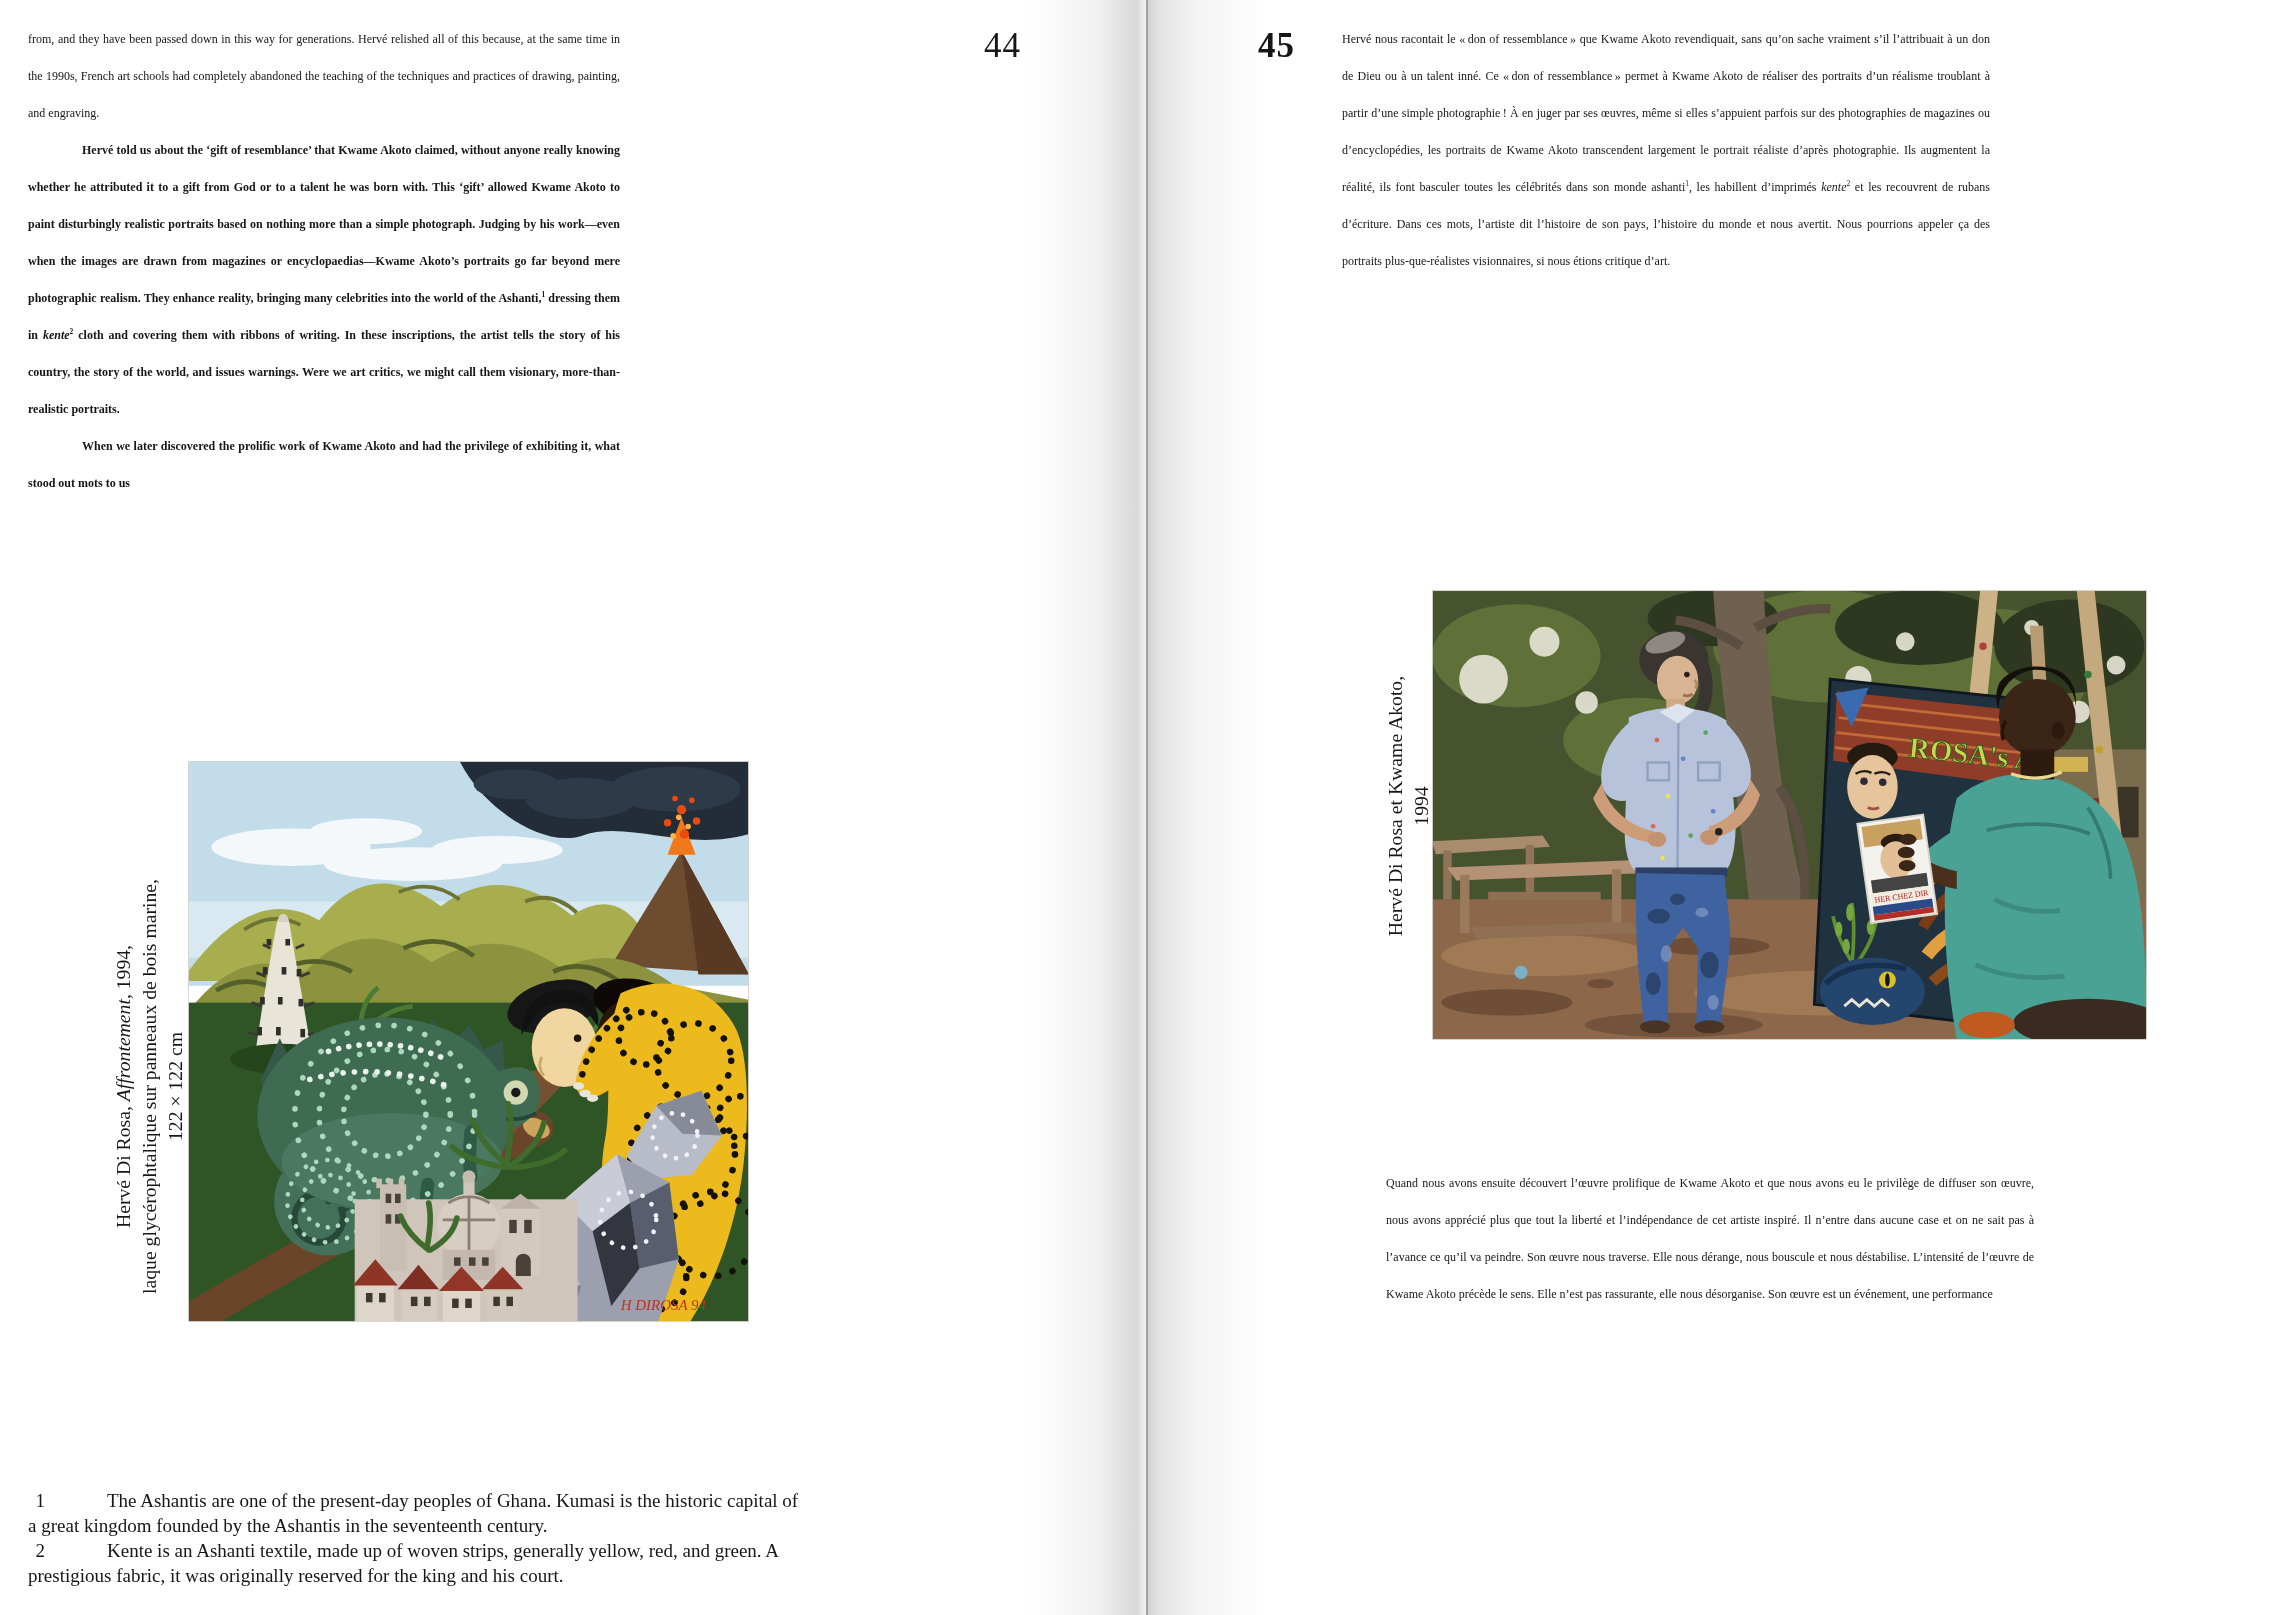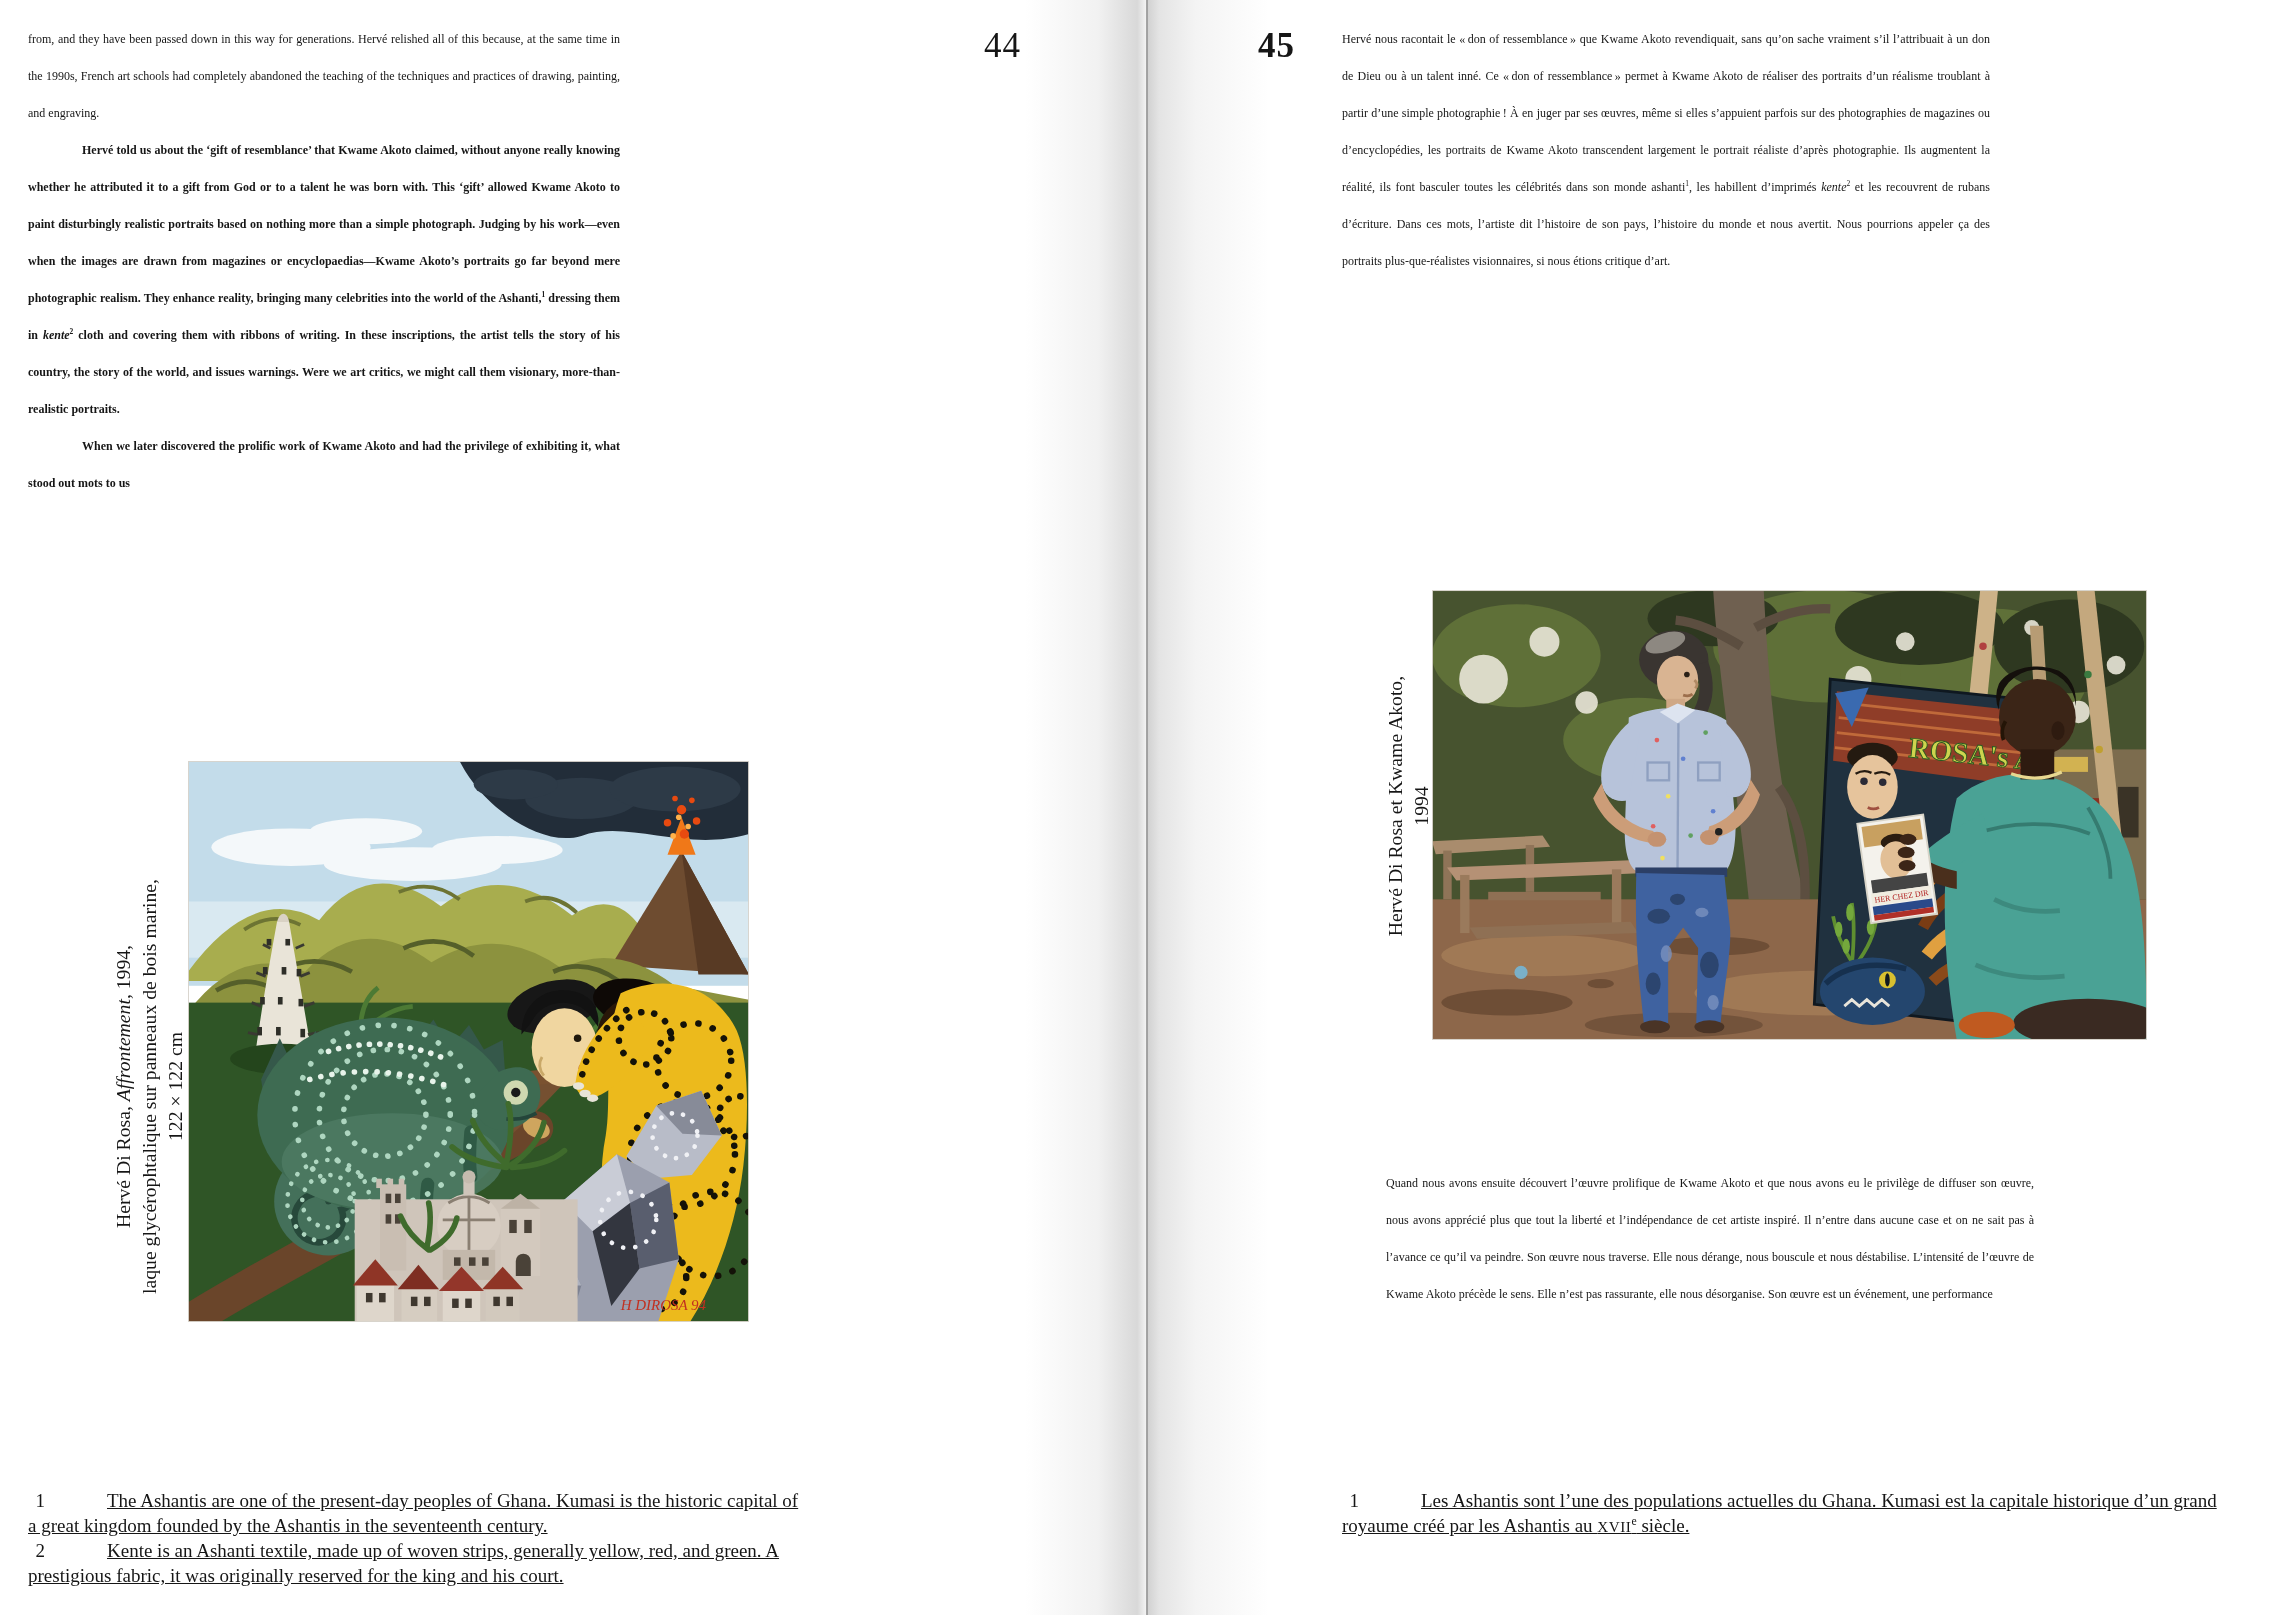--- a/index.html
+++ b/index.html
@@ -29,21 +29,21 @@
   .copy p{margin:0;text-align:justify;}
   .copy p.indent{text-indent:54px;font-weight:bold;}
   .copy-left{left:28px;top:20.6px;width:592px;}
   .copy-right{left:1342px;top:20.6px;width:648px;}
   .copy-right2{left:1342px;top:1165px;width:648px;margin-left:44px;}
   sup{font-size:0.62em;vertical-align:super;line-height:0;}
   .sc{font-size:0.8em;letter-spacing:0.5px;}
   .caption{position:absolute;font-size:19.7px;line-height:26px;text-align:center;transform:rotate(-90deg);}
   .caption-left{left:-122px;top:1047px;width:543px;height:79px;}
   .caption-right{left:1248px;top:780px;width:319px;height:52px;}
-  .footnotes{position:absolute;font-size:19px;line-height:25px;text-decoration:underline;}
+  .footnotes{position:absolute;font-size:19px;line-height:25px;}
   .footnotes-left{left:28px;top:1488px;width:780px;}
   .footnotes-right{left:1342px;top:1488px;width:928px;}
   .fn{text-align:left;}
   .fn-num{display:inline-block;width:79px;padding-left:7.5px;box-sizing:border-box;}
   .svg-painting{position:absolute;left:188px;top:761px;width:561px;height:561px;}
   .svg-photo{position:absolute;left:1432px;top:590px;width:715px;height:450px;}
 </style>
 </head>
 <body>
 
@@ -520,21 +520,18 @@
         </g>
         <rect x="0" y="0" width="763" height="480" fill="none" stroke="#d8d4cc" stroke-width="2"></rect>
       </svg>
     </figure>
 
     <div class="copy copy-right2">
       <p>Quand nous avons ensuite découvert l’œuvre prolifique de Kwame Akoto et que nous avons eu le privilège de diffuser son œuvre, nous avons apprécié plus que tout la liberté et l’indépendance de cet artiste inspiré. Il n’entre dans aucune case et on ne sait pas à l’avance ce qu’il va peindre. Son œuvre nous traverse. Elle nous dérange, nous bouscule et nous déstabilise. L’intensité de l’œuvre de Kwame Akoto précède le sens. Elle n’est pas rassurante, elle nous désorganise. Son œuvre est un événement, une performance</p>
     </div>
 
     <div class="footnotes footnotes-right">
-      <div class="fn">
-        <span class="fn-num">1</span><span>Les Ashantis sont l’une des populations actuelles du Ghana. Kumasi est la capitale historique d’un grand royaume créé par les Ashantis au <span class="sc">XVII</span><sup>e</sup> siècle.</span>
-      </div>
     </div>
   </section>
 
   <div class="fold-line"></div>
 </div>
 
 
 </body></html>

